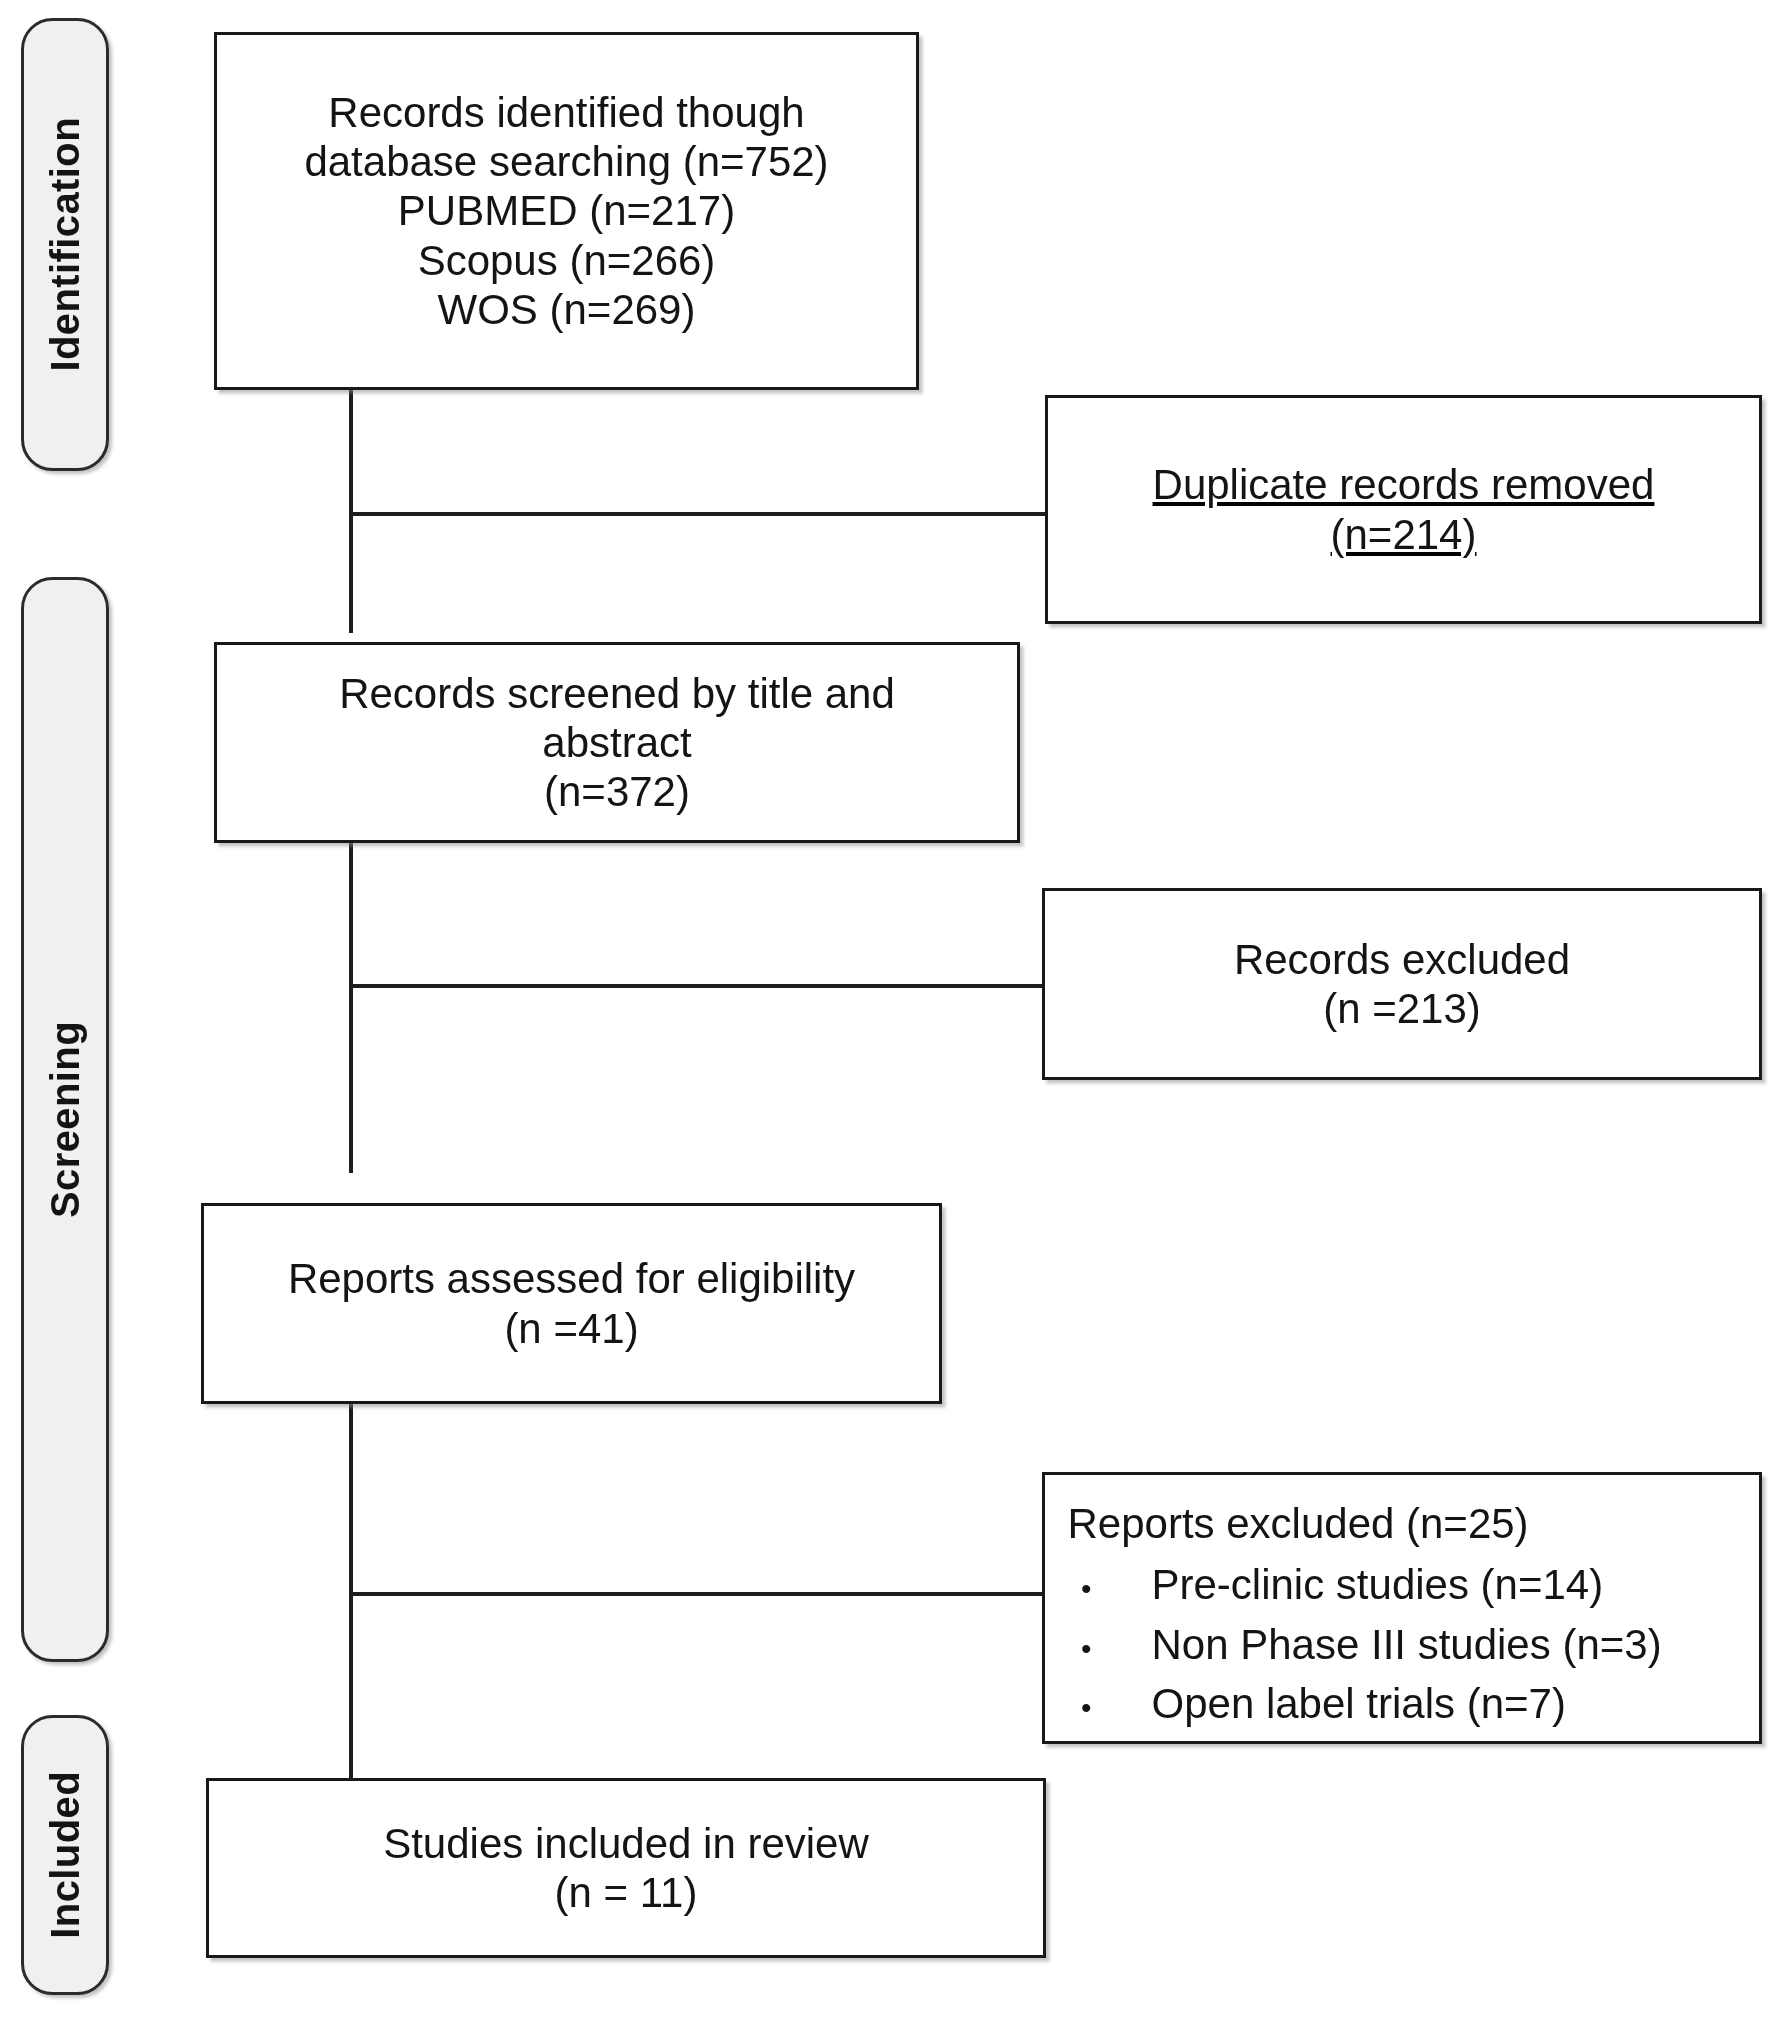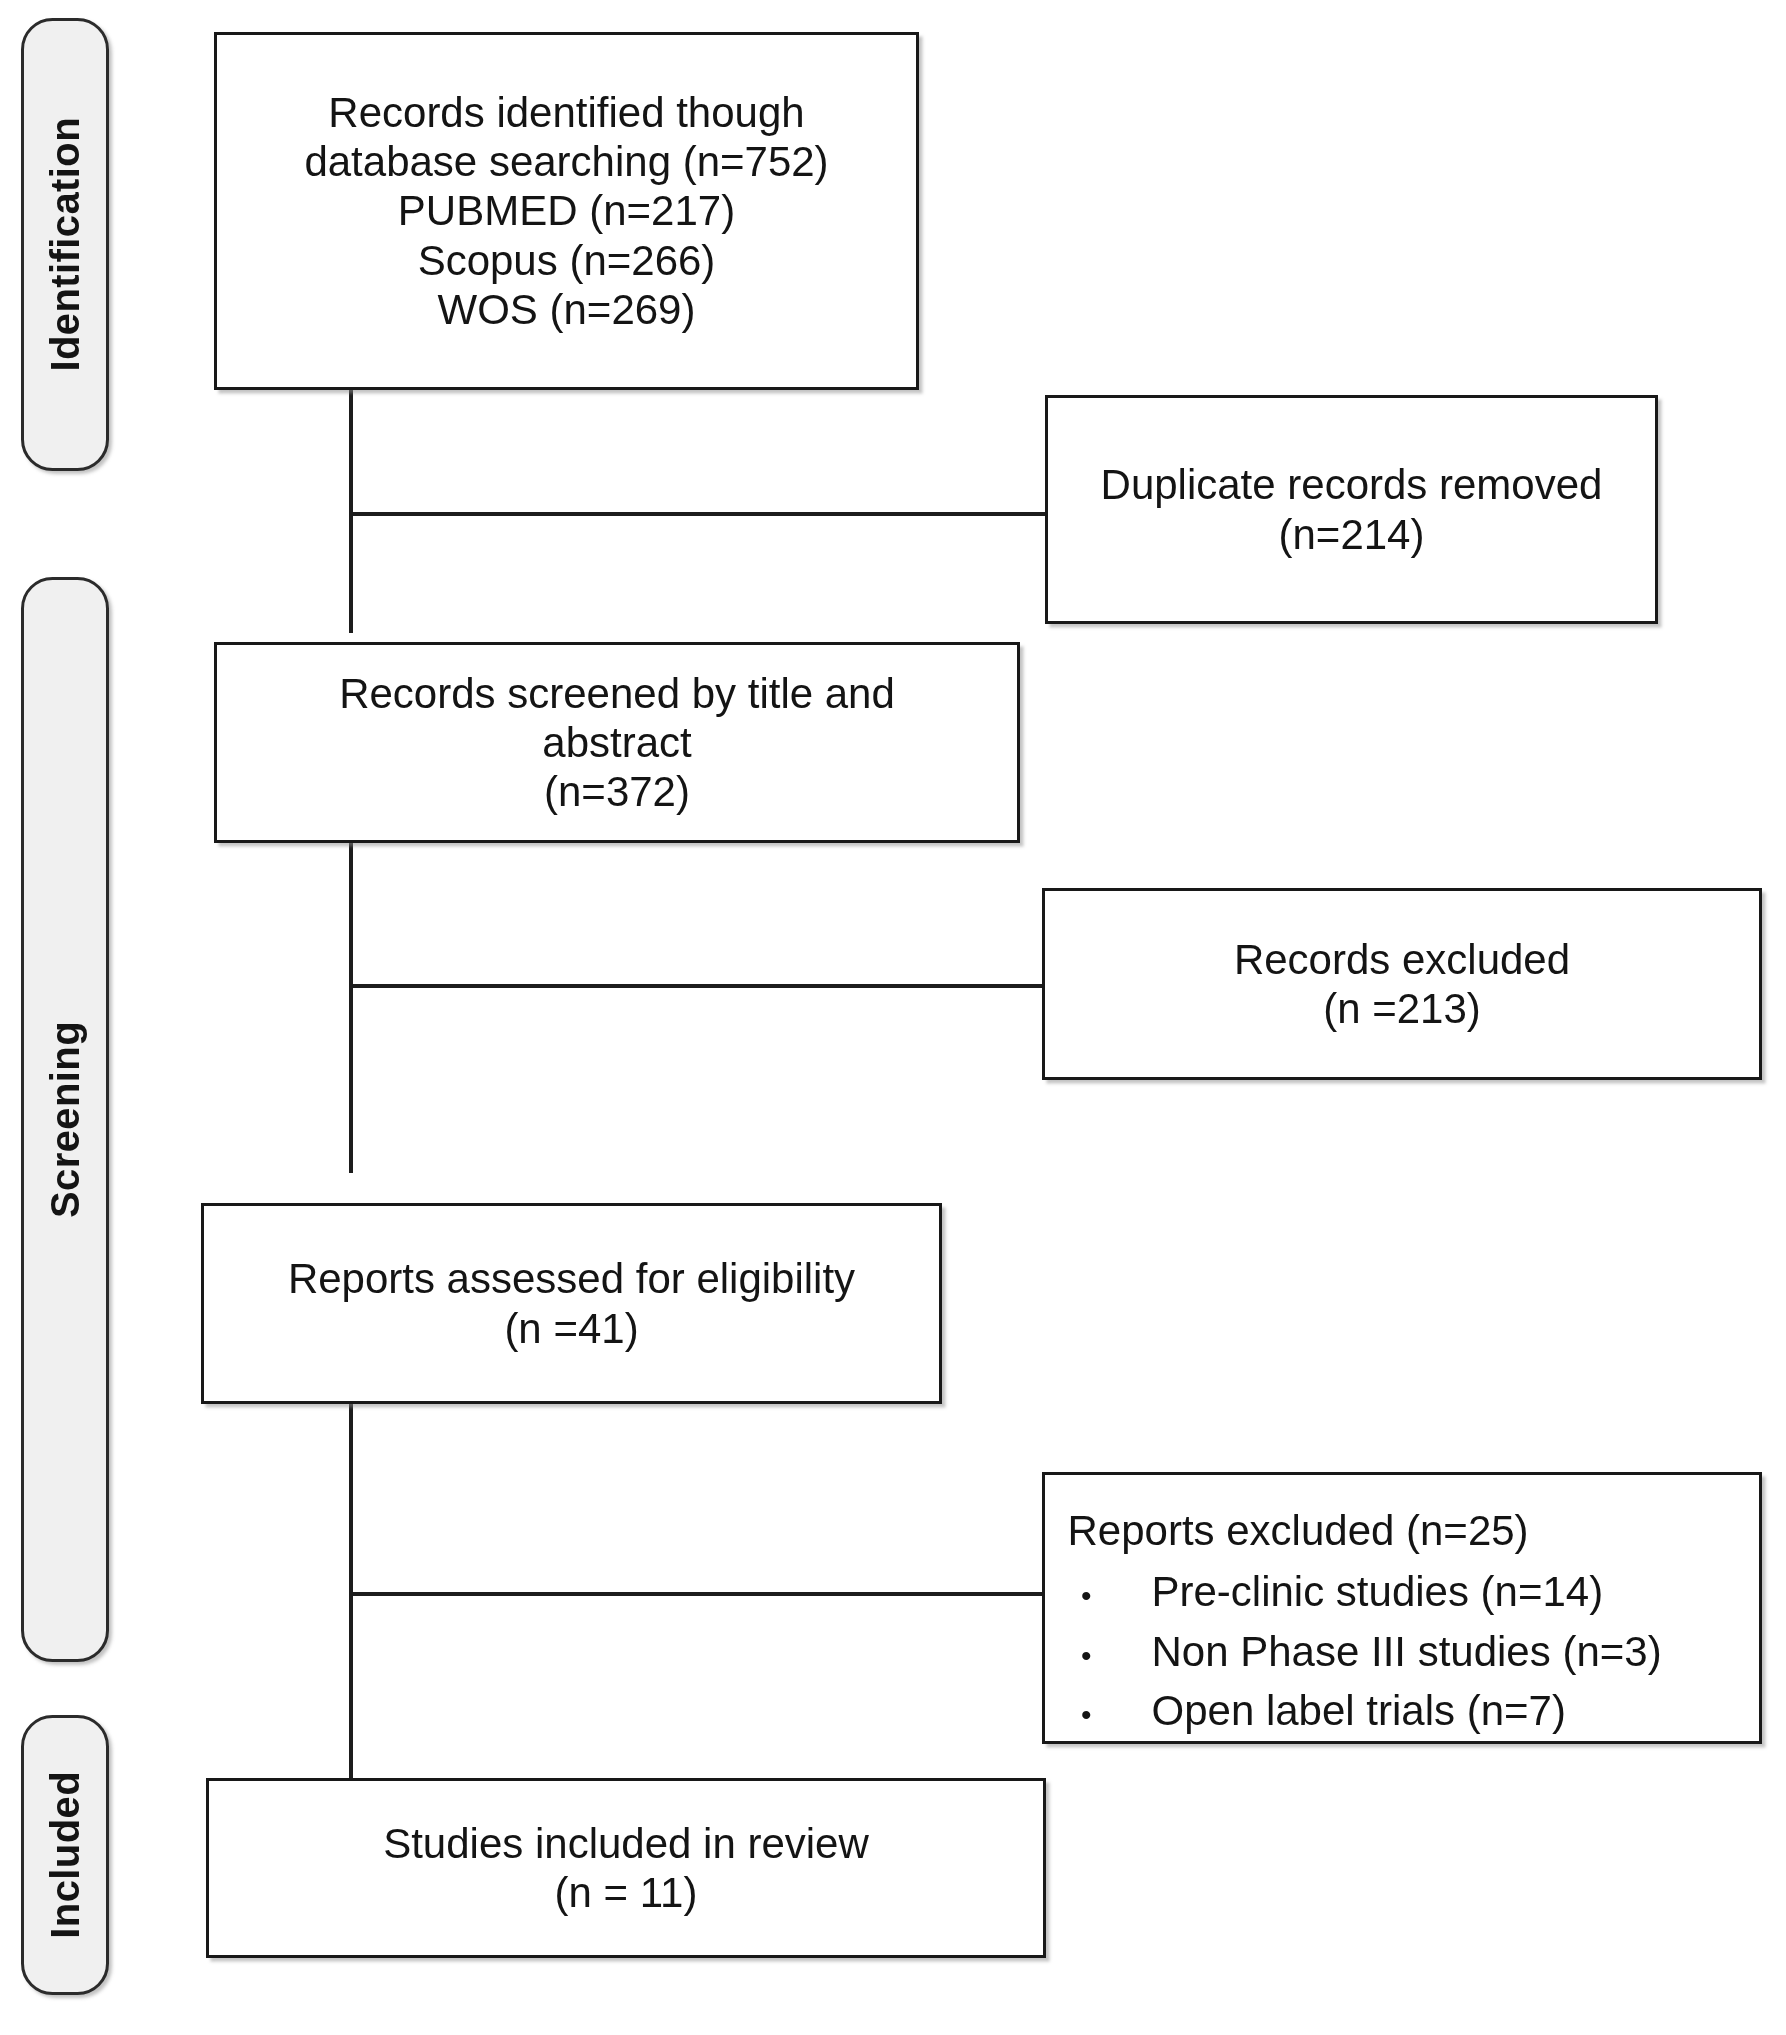--- a/index.html
+++ b/index.html
@@ -49,21 +49,21 @@
     box-shadow: 3.7px 3.7px 3px rgba(140,140,140,0.5);
   }
   .box-text {
     text-align: center;
     font-size: 42px;
     line-height: 1.17;
     color: #141414;
     padding: 0 13.5px;
     white-space: pre-line;
   }
-  .box.left-align { align-items: flex-end; justify-content: flex-start; }
+  .box.left-align { align-items: center; justify-content: flex-start; }
 
   
   .excl-wrap {
     padding: 19.5px 15px 0 22.5px;
     width: 100%;
   }
   .excl-head {
     font-size: 42px;
     line-height: 1.1;
     color: #141414;
@@ -127,21 +127,21 @@
   <div class="hline" style="left:349px; top:1592px; width:696px;"></div>
 
   <div class="box" style="left:214px; top:32px; width:705px; height:358px;">
     <div class="box-text">Records identified though
 database searching (n=752)
 PUBMED (n=217)
 Scopus (n=266)
 WOS (n=269)</div>
   </div>
 
-  <div class="box" style="left:1045px; top:395px; width:613px; height:229px;">
+  <div class="box" style="left:1045px; top:395px; width:717px; height:229px;text-decoration:underline;">
     <div class="box-text">Duplicate records removed
 (n=214)</div>
   </div>
 
   <div class="box" style="left:214px; top:632px; width:806px; height:201px;margin-top:10px;">
     <div class="box-text">Records screened by title and
 abstract
 (n=372)</div>
   </div>
 

